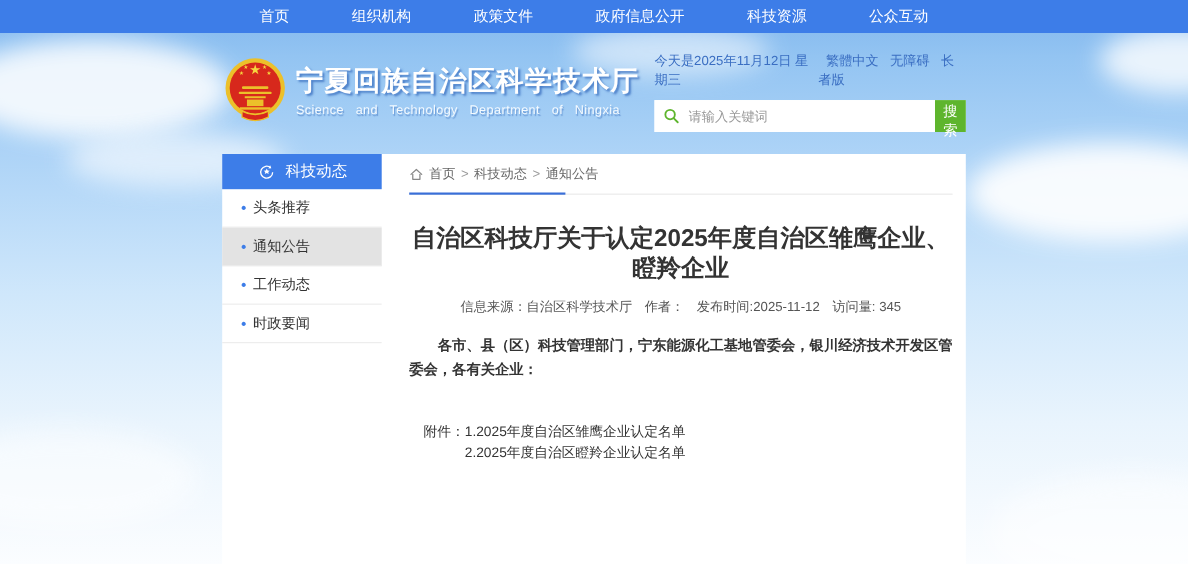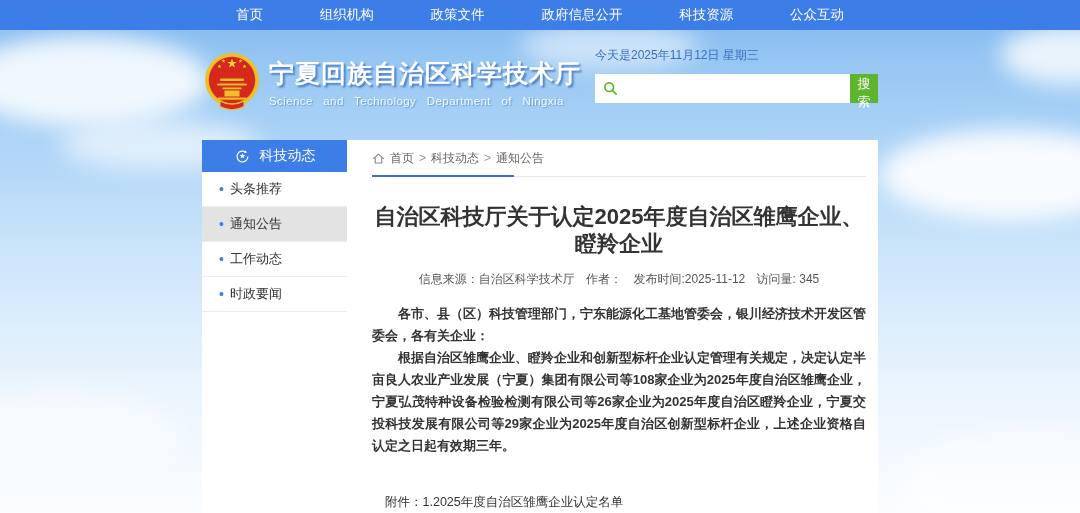--- a/index.html
+++ b/index.html
@@ -106,27 +106,33 @@
       </svg>
       <div class="brand-text">
         <div class="site-title">宁夏回族自治区科学技术厅</div>
         <div class="site-sub">Science and Technology Department of Ningxia</div>
       </div>
     </div>
 
     <div class="header-right">
       <div class="date-row">
         <span>今天是2025年11月12日 星期三</span>
+        <span class="quick-links">
+          <span>繁體中文</span>
+          <span>无障碍</span>
+          <span>长者版</span>
+        </span>
       </div>
       <div class="search-row">
         <div class="search-input-wrap">
           <svg width="15" height="15" viewBox="0 0 16 16">
             <circle cx="6.6" cy="6.6" r="4.6" fill="none" stroke="#5eb52d" stroke-width="1.8"></circle>
             <line x1="10.2" y1="10.2" x2="14" y2="14" stroke="#5eb52d" stroke-width="1.8" stroke-linecap="round"></line>
           </svg>
+          <input type="text" placeholder="请输入关键词" style="">
         </div>
         <button class="search-btn">搜索</button>
       </div>
     </div>
   </div>
 
   <div class="content">
 
     <div class="sidebar">
       <div class="side-head">
@@ -175,21 +181,20 @@
 
       <div class="meta">
         <span>信息来源：自治区科学技术厅</span>
         <span>作者：</span>
         <span>发布时间:2025-11-12</span>
         <span>访问量: 345</span>
       </div>
 
       <div class="body-text">
         <p>各市、县（区）科技管理部门，宁东能源化工基地管委会，银川经济技术开发区管委会，各有关企业：</p>
-        <p>根据自治区雏鹰企业、瞪羚企业和创新型标杆企业认定管理有关规定，决定认定半亩良人农业产业发展（宁夏）集团有限公司等108家企业为2025年度自治区雏鹰企业，宁夏弘茂特种设备检验检测有限公司等26家企业为2025年度自治区瞪羚企业，宁夏交投科技发展有限公司等29家企业为2025年度自治区创新型标杆企业，上述企业资格自认定之日起有效期三年。</p>
       </div>
 
       <div class="attachments">
         <span class="att-label">附件：</span>
         <div class="att-list">
           <div>1.2025年度自治区雏鹰企业认定名单</div>
           <div>2.2025年度自治区瞪羚企业认定名单</div>
 
         </div>
       </div>

